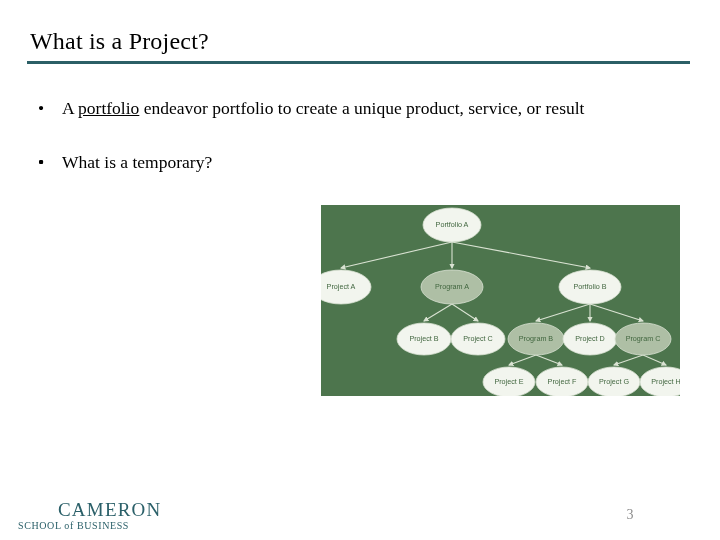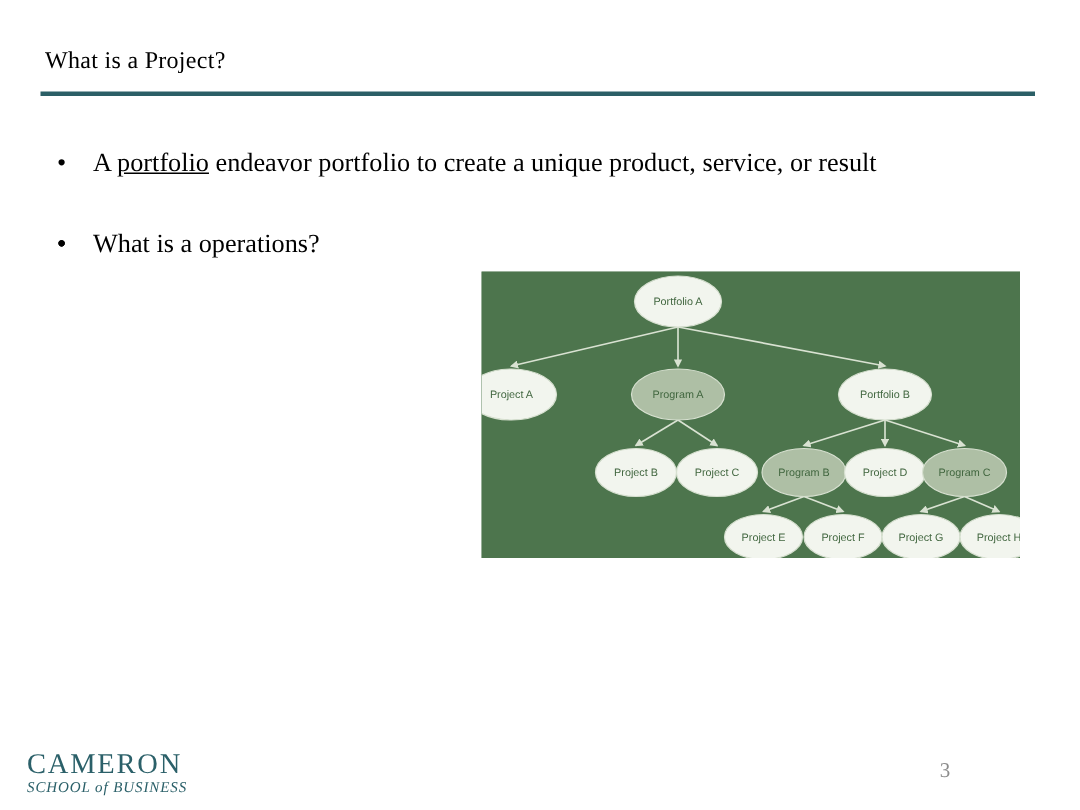--- a/index.html
+++ b/index.html
@@ -20,21 +20,21 @@
     width: 720px;
     height: 540px;
     background: #ffffff;
   }
 
   
   #slide-title {
     position: absolute;
     left: 30px;
     top: 26px;
-    font-size: 16px;
+    font-size: 24px;
     line-height: 30px;
     color: #000000;
     letter-spacing: 0.2px;
     white-space: nowrap;
   }
   #title-rule {
     position: absolute;
     left: 27px;
     top: 61px;
     width: 663px;
@@ -70,21 +70,21 @@
   #bullet-0 { width: 625px; }
   #bullet-1 { margin-top: 30px; }
   #bullet-2 { margin-top: 30px; }
   #bullet-3 { margin-top: 30px; }
   .underlined { text-decoration: underline; }
 
   
   #diagram {
     position: absolute;
     left: 321px;
-    top: 181px;
+    top: 205px;
     width: 359px;
     height: 191px;
     background: #4d754d;
     overflow: hidden;
   }
   #diagram svg { display: block; }
 
   .node-text {
     font-family: "Liberation Sans", "DejaVu Sans", sans-serif;
     font-size: 7.2px;
@@ -100,29 +100,29 @@
     top: 500px;
     color: #2b6069;
     line-height: 1;
   }
   #logo-cameron {
     font-family: "Liberation Serif", "DejaVu Serif", serif;
     font-size: 19px;
     letter-spacing: 1.2px;
     color: #2b6069;
     display: block;
+    margin-left: 40px;
   }
   #logo-tagline {
     font-family: "Liberation Serif", "DejaVu Serif", serif;
     font-size: 10px;
     letter-spacing: 0.6px;
     color: #2b6069;
     display: block;
     margin-top: 2px;
-    font-style: italic;
   }
   #page-number {
     position: absolute;
     left: 620px;
     top: 507px;
     width: 20px;
     text-align: center;
     font-family: "Liberation Serif", "DejaVu Serif", serif;
     font-size: 14px;
     color: #8d8d8d;
@@ -146,21 +146,21 @@
     <li class="bullet-item" id="bullet-1">
       <span class="dot">•</span>
     </li>
 
     <li class="bullet-item" id="bullet-2">
       <span class="dot">•</span>
     </li>
 
     <li class="bullet-item" id="bullet-3">
       <span class="dot">•</span>
-      <span>What is a operations?</span>
+      <span>What is a temporary?</span>
     </li>
 
   </ul>
 
   <div id="diagram">
     <svg width="359" height="191" viewBox="0 0 359 191">
       <defs>
         <marker id="arrowhead" markerWidth="5" markerHeight="5" refX="4" refY="2.5" orient="auto" markerUnits="strokeWidth">
           <path d="M0,0 L5,2.5 L0,5 z" fill="#d9e2d2"></path>
         </marker>

